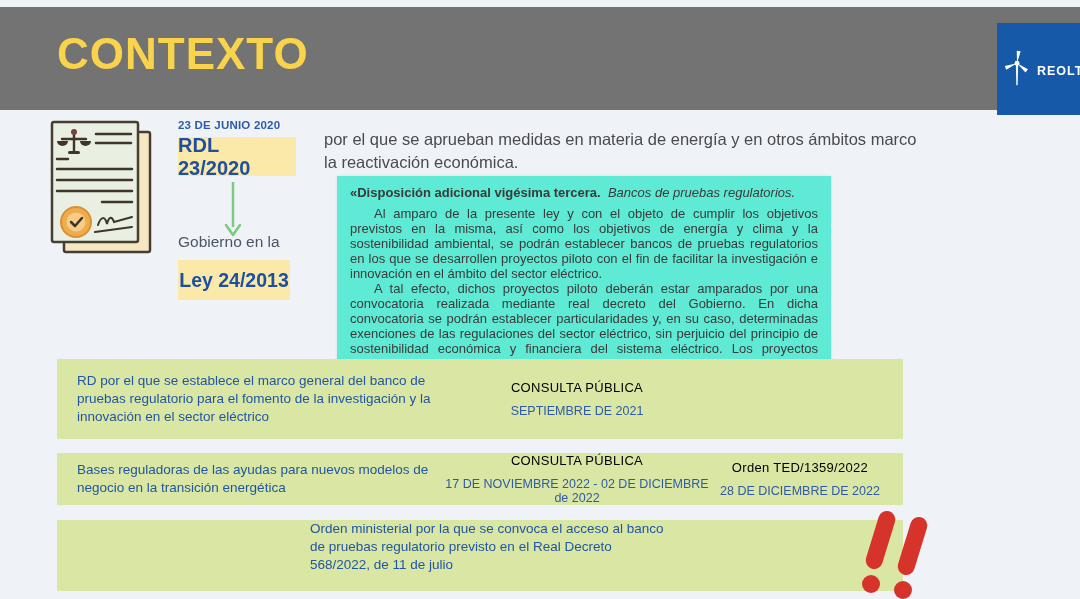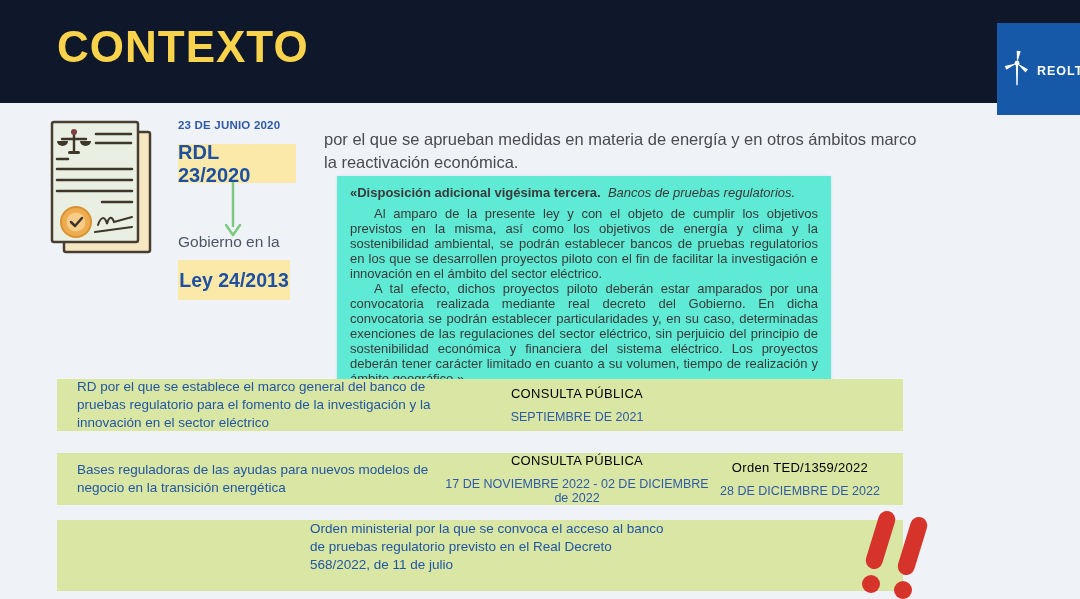--- a/index.html
+++ b/index.html
@@ -8,22 +8,22 @@
     font-family:"Liberation Sans", sans-serif;
     background:#ffffff;
   }
   #slide{
     position:relative;width:1080px;height:599px;
     background:#EFF3F8;overflow:hidden;
   }
 
   
   .header{
-    position:absolute;left:0;top:0;width:1080px;height:103px;
-    background:#0f172a;
+    position:absolute;left:0;top:7px;width:1080px;height:103px;
+    background:#737373;
   }
   .title{
     position:absolute;left:57px;top:22px;
     font-size:44px;font-weight:800;letter-spacing:1px;
     color:#F8D34B;
   }
   .logo-box{
     position:absolute;left:997px;top:23px;width:83px;height:92px;
     background:#1559A8;display:flex;flex-direction:row;align-items:center;
     padding-top:3px;box-sizing:border-box;
@@ -41,21 +41,21 @@
 
   
   .tl-date{
     position:absolute;left:178px;top:119px;
     font-size:11.5px;font-weight:600;color:#2E5AA7;letter-spacing:0.2px;
   }
   .hl-box{
     position:absolute;background:#FAE9A9;display:flex;align-items:center;justify-content:center;
     color:#1E4FA1;font-weight:800;
   }
-  .hl-box.rdl{left:178px;top:137px;width:118px;height:39px;font-size:20px;margin-top:7px;}
+  .hl-box.rdl{left:178px;top:137px;width:118px;height:39px;font-size:20px;}
   .hl-box.ley{left:178px;top:260px;width:112px;height:40px;font-size:19.5px;}
   .tl-arrow{position:absolute;left:221px;top:181px;}
   .tl-connector{
     position:absolute;left:178px;top:233px;
     font-size:15.5px;color:#4B5563;
   }
 
   
   .intro{
     position:absolute;left:324px;top:128px;width:600px;
@@ -74,21 +74,21 @@
   .quote-heading .qh-italic{font-style:italic;}
   .quote p{
     margin:0;text-align:justify;text-indent:24px;
   }
 
   
   .grow{
     position:absolute;left:57px;width:846px;background:#DAE6A3;
     display:flex;align-items:center;box-sizing:border-box;
   }
-  .grow.r1{top:379px;height:52px;}
+  .grow.r1{top:359px;height:80px;}
   .grow.r2{top:453px;height:52px;}
   .grow.r3{top:520px;height:71px;flex-direction:column;}
   .g-desc{
     margin-left:20px;width:360px;flex:0 0 360px;
     font-size:13.5px;line-height:1.32;color:#2156A3;
   }
   .g-consulta{flex:0 0 280px;text-align:center;}
   .g-result{flex:1;text-align:center;padding-right:20px;}
   .g-label{font-size:13px;font-weight:400;color:#000000;letter-spacing:0.3px;}
   .g-date{font-size:12.5px;color:#2E5AA7;margin-top:9px;}

